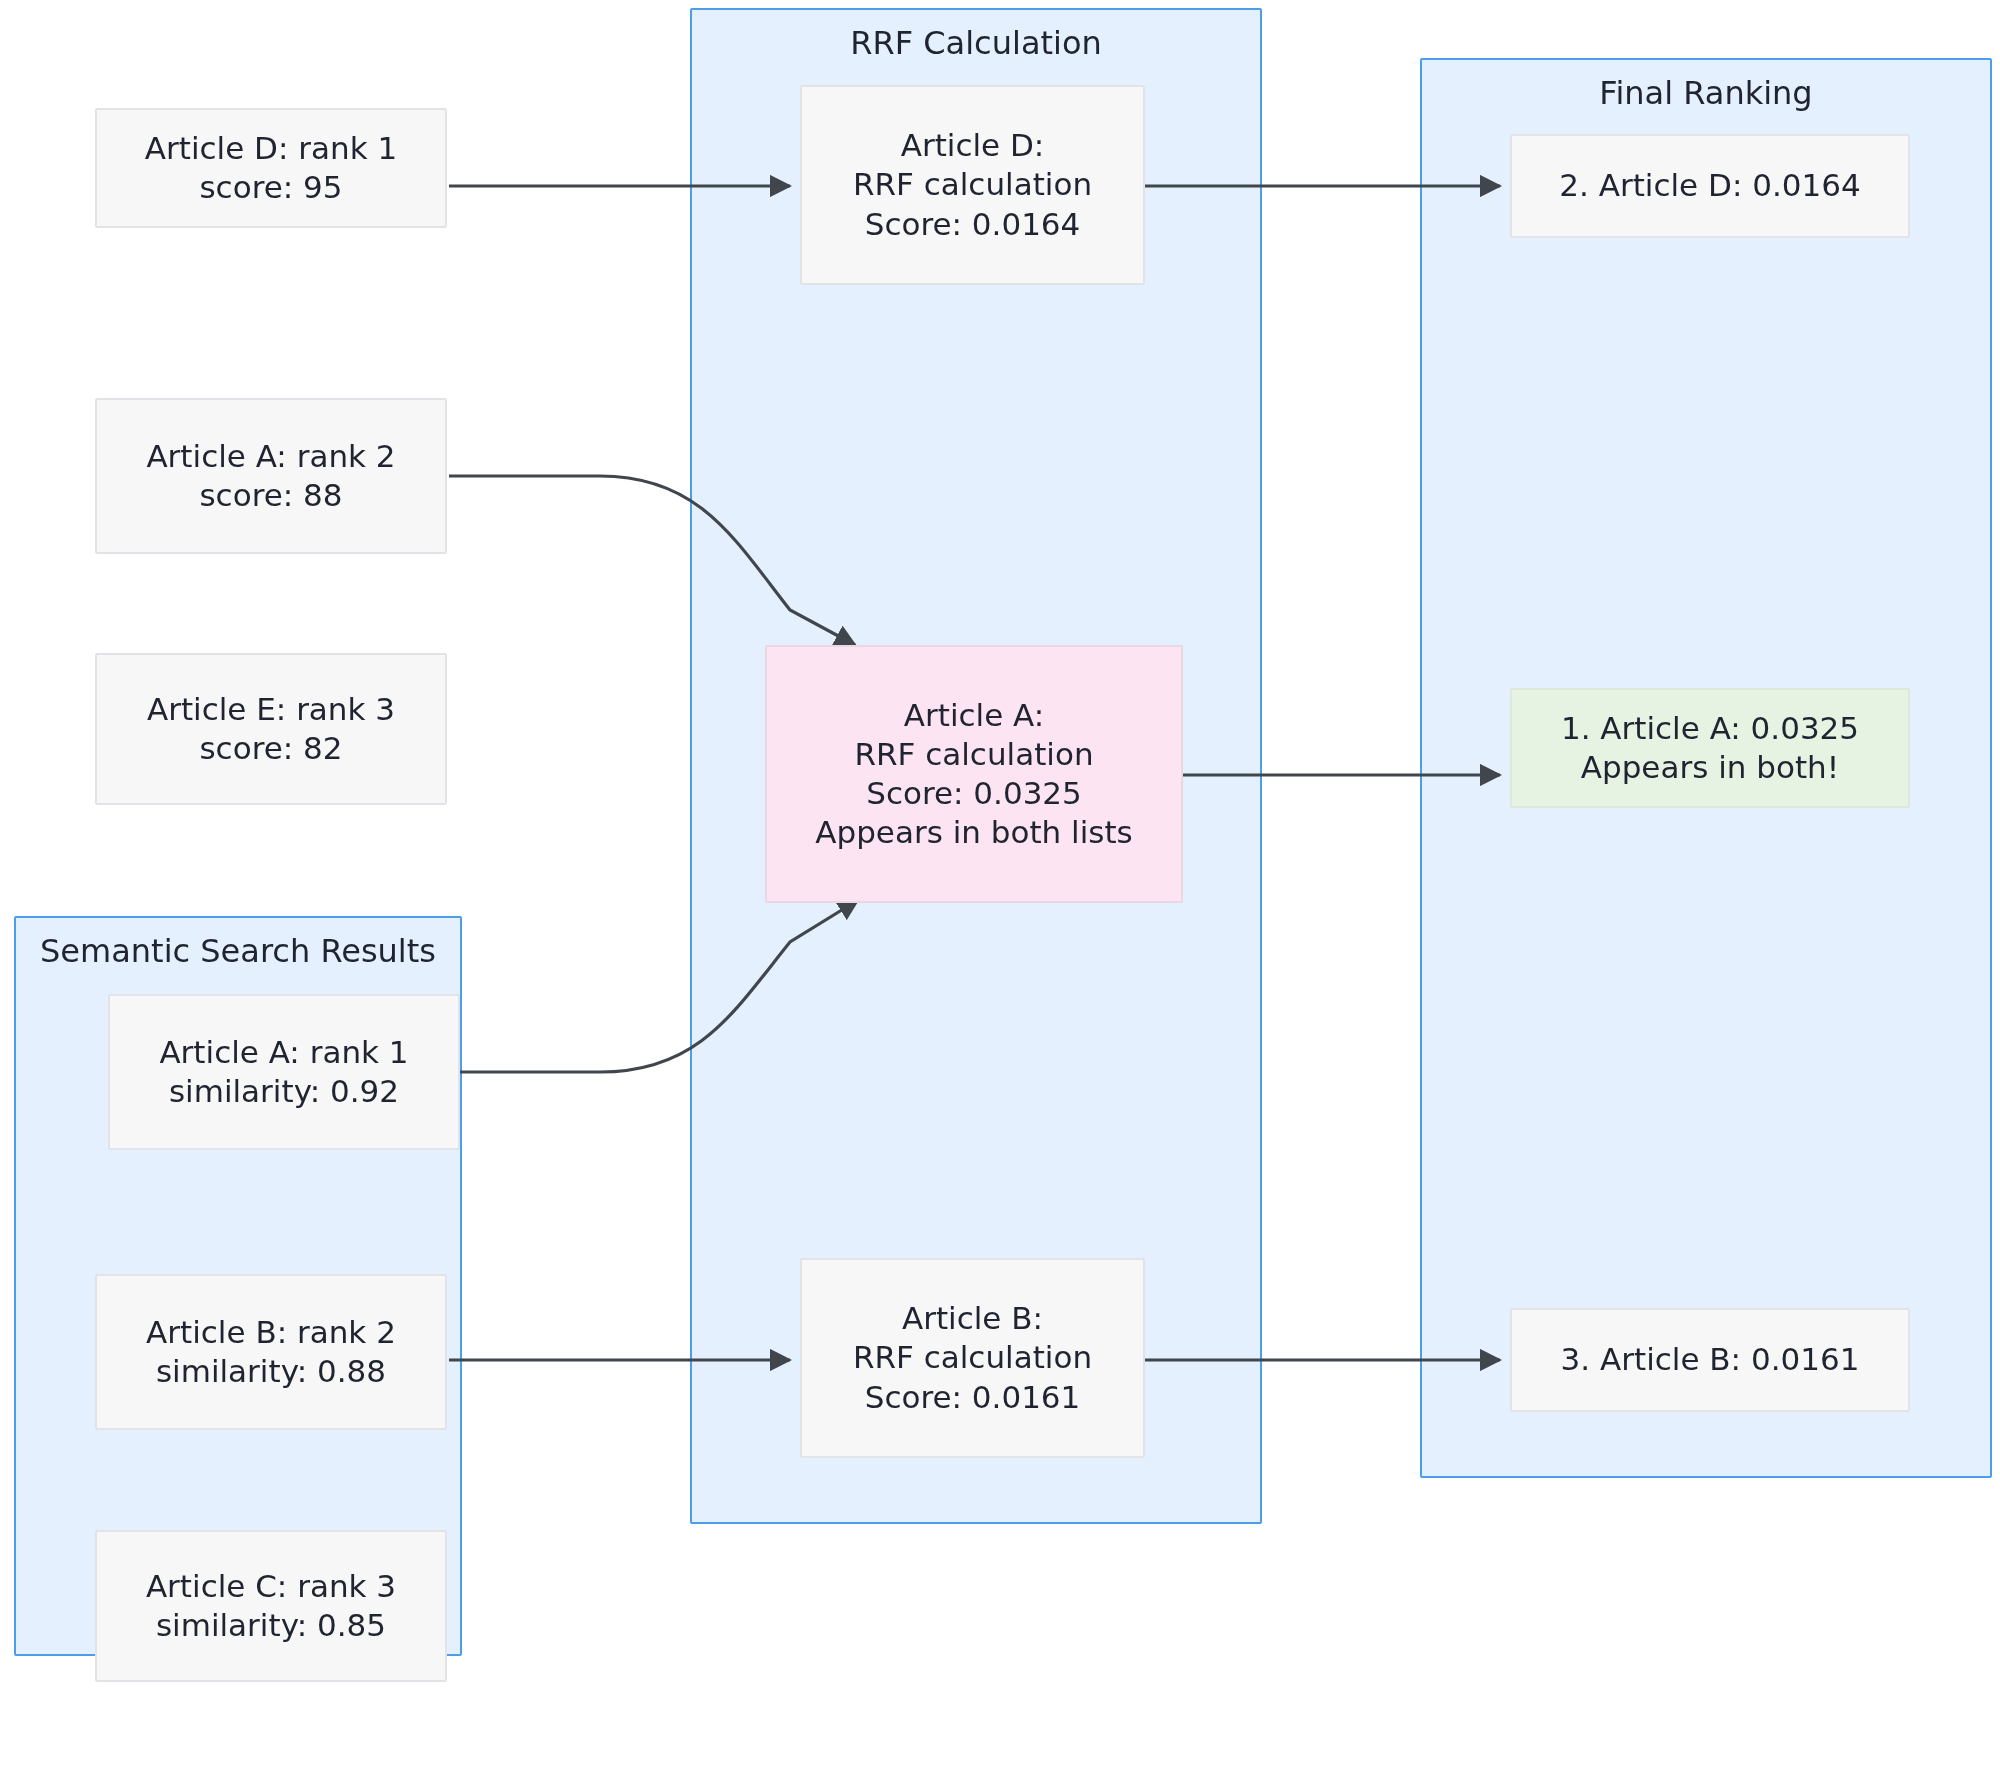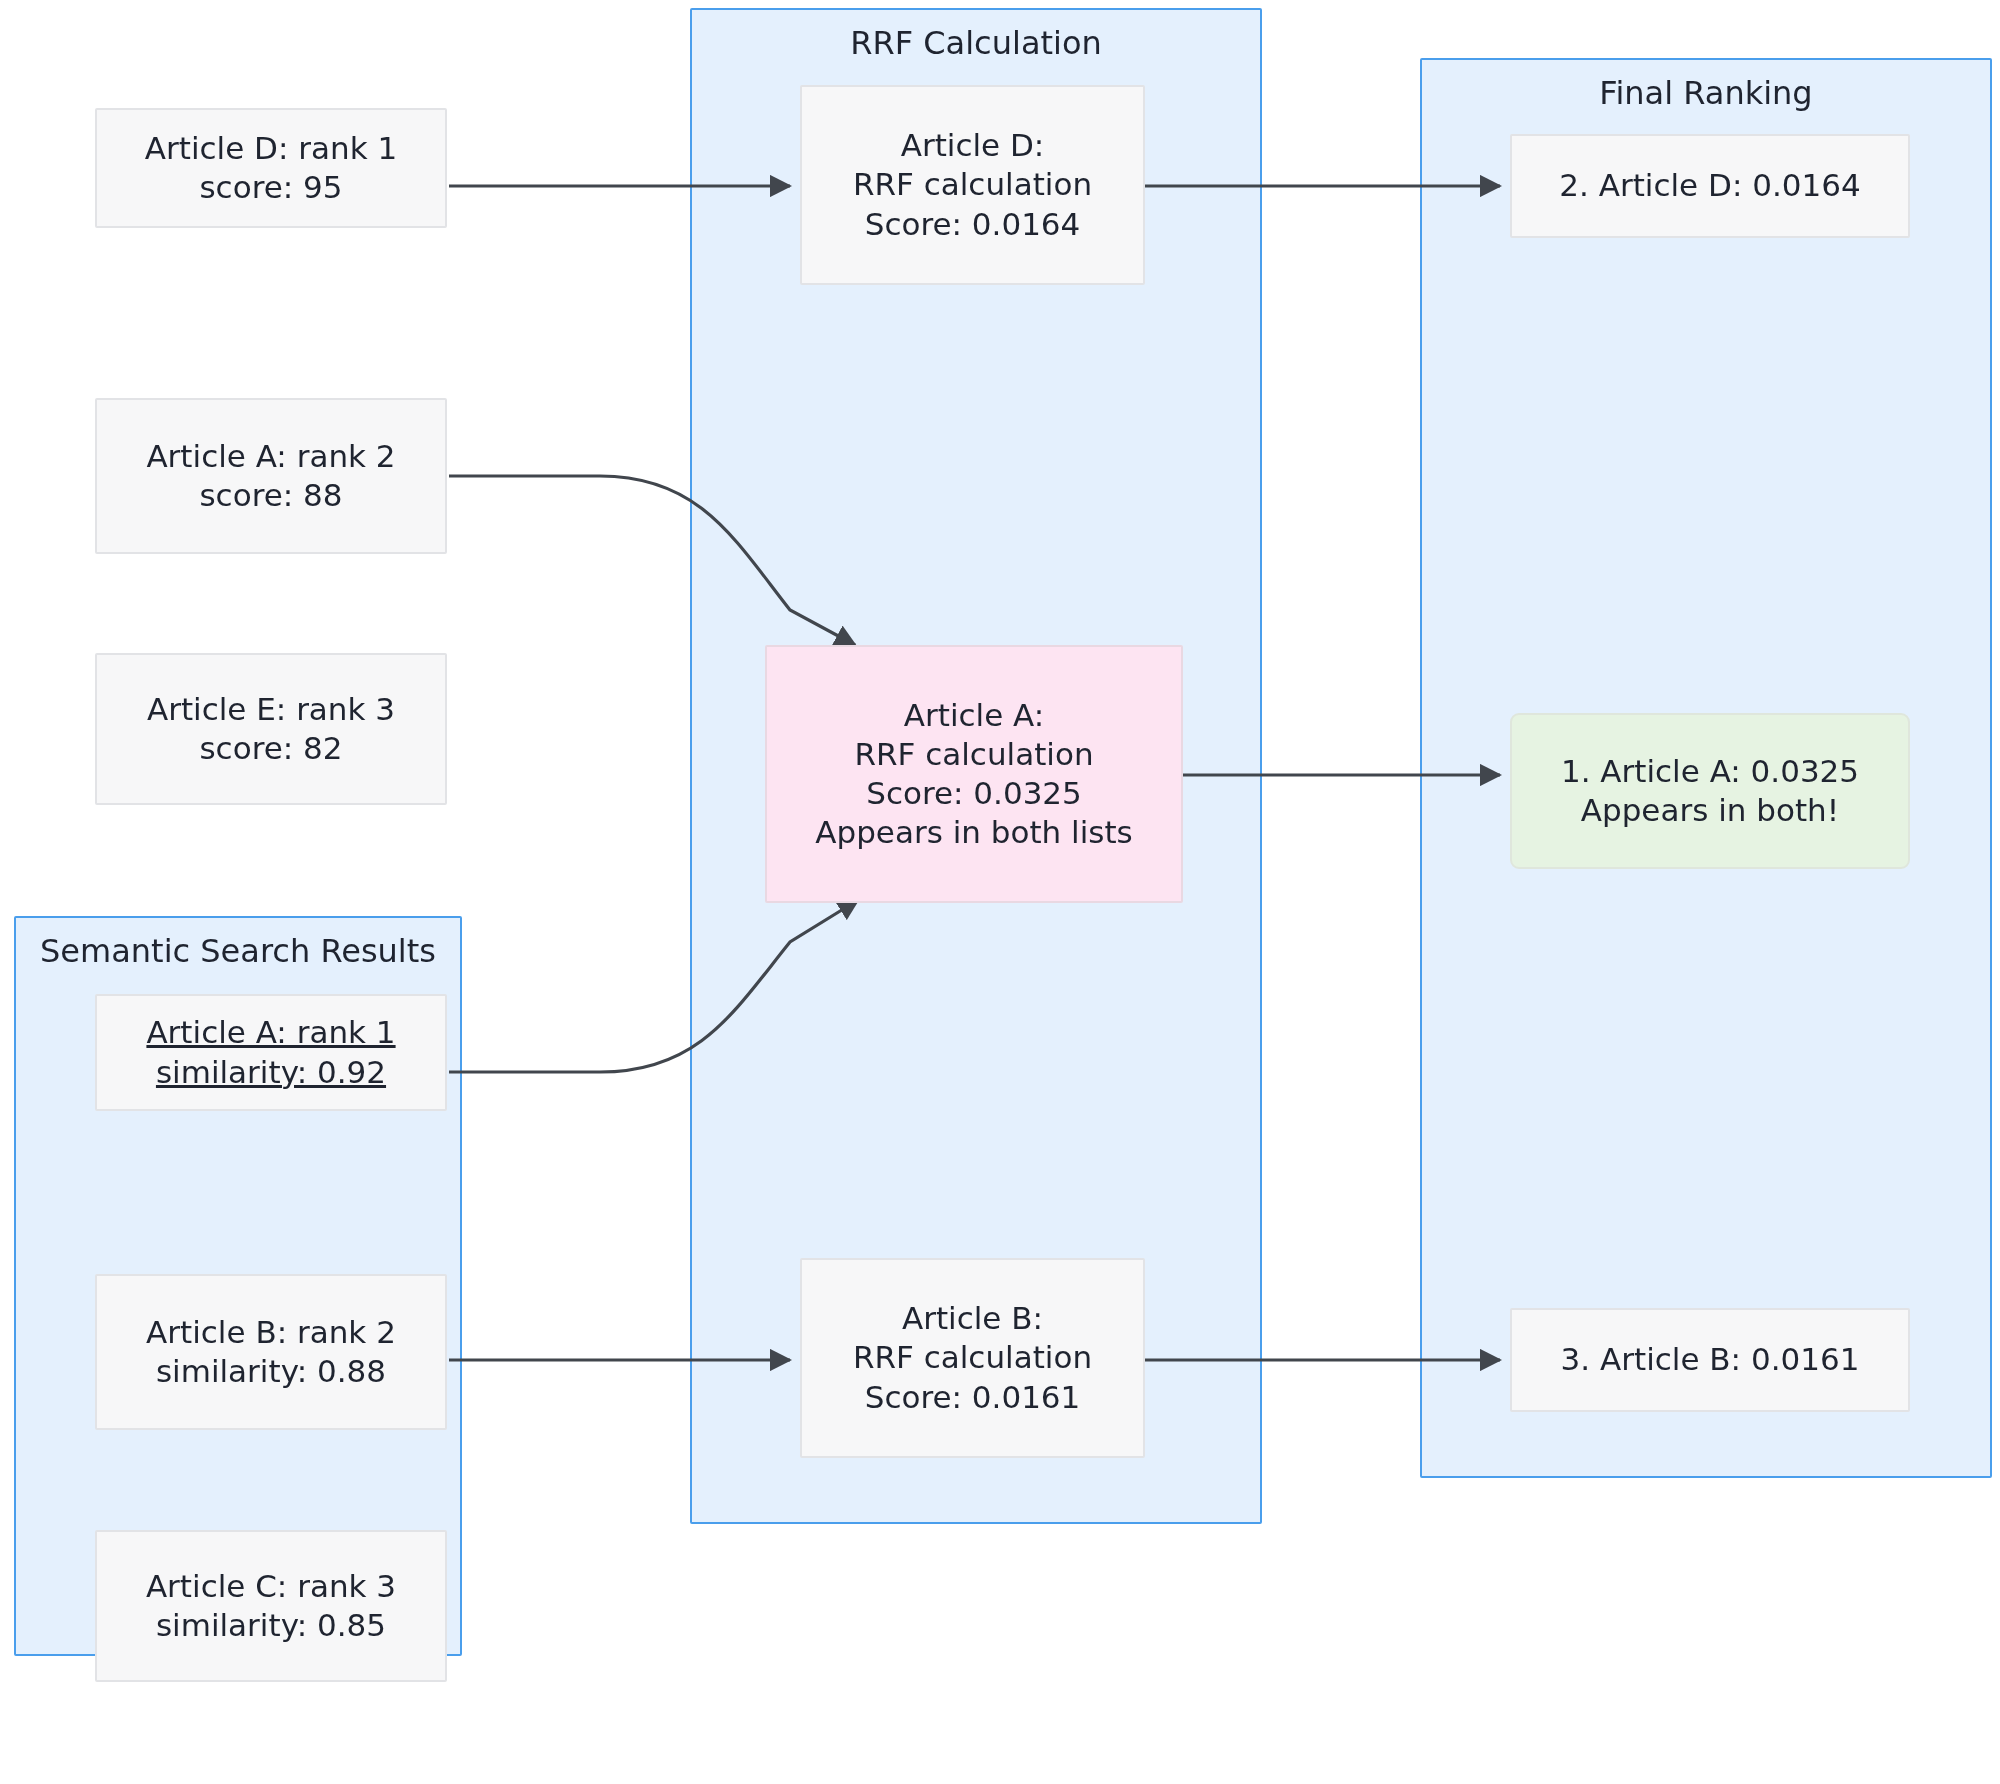--- a/index.html
+++ b/index.html
@@ -119,21 +119,21 @@
   <div class="node" style="left:95px; top:398px; width:352px; height:156px;">
     <span class="line">Article A: rank 2</span>
     <span class="line">score: 88</span>
   </div>
 
   <div class="node" style="left:95px; top:653px; width:352px; height:152px;">
     <span class="line">Article E: rank 3</span>
     <span class="line">score: 82</span>
   </div>
 
-  <div class="node" style="left:95px; top:994px; width:352px; height:117px;text-decoration:underline;">
+  <div class="node" style="left:108px; top:994px; width:352px; height:156px;">
     <span class="line">Article A: rank 1</span>
     <span class="line">similarity: 0.92</span>
   </div>
 
   <div class="node" style="left:95px; top:1274px; width:352px; height:156px;">
     <span class="line">Article B: rank 2</span>
     <span class="line">similarity: 0.88</span>
   </div>
 
   <div class="node" style="left:95px; top:1530px; width:352px; height:152px;">
@@ -157,21 +157,21 @@
   <div class="node" style="left:800px; top:1258px; width:345px; height:200px;">
     <span class="line">Article B:</span>
     <span class="line">RRF calculation</span>
     <span class="line">Score: 0.0161</span>
   </div>
 
   <div class="node" style="left:1510px; top:134px; width:400px; height:104px;">
     <span class="line">2. Article D: 0.0164</span>
   </div>
 
-  <div class="node highlight-green" style="left:1510px; top:713px; width:400px; height:156px;border-radius:9px;">
+  <div class="node highlight-green" style="left:1510px; top:688px; width:400px; height:120px;">
     <span class="line">1. Article A: 0.0325</span>
     <span class="line">Appears in both!</span>
   </div>
 
   <div class="node" style="left:1510px; top:1308px; width:400px; height:104px;">
     <span class="line">3. Article B: 0.0161</span>
   </div>
 
 </div>
 

